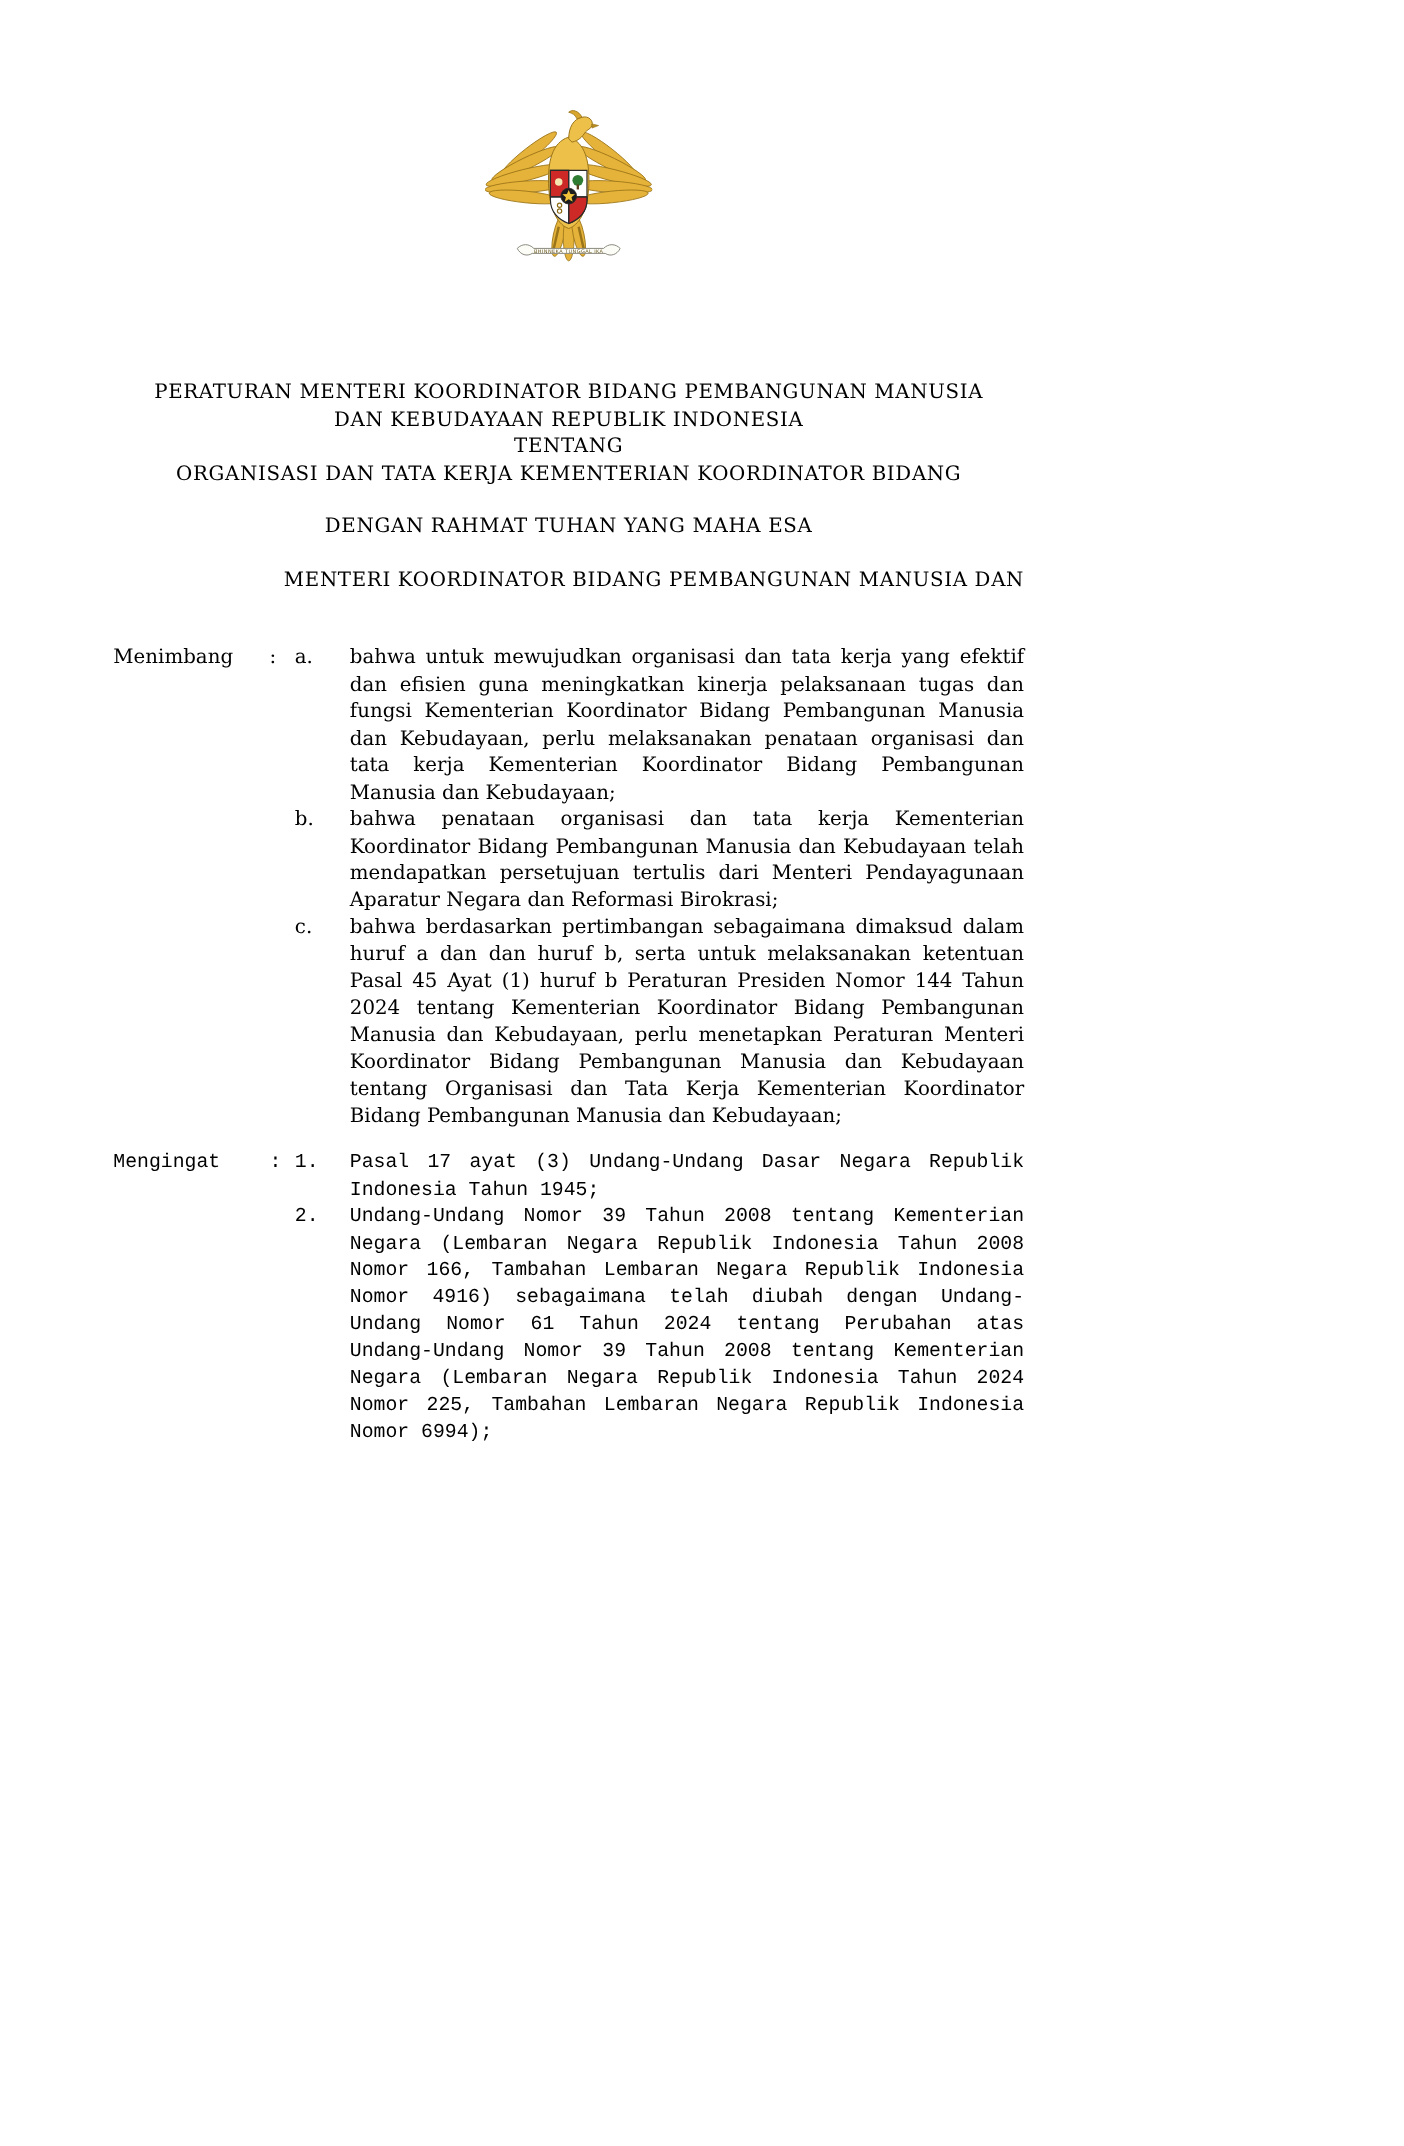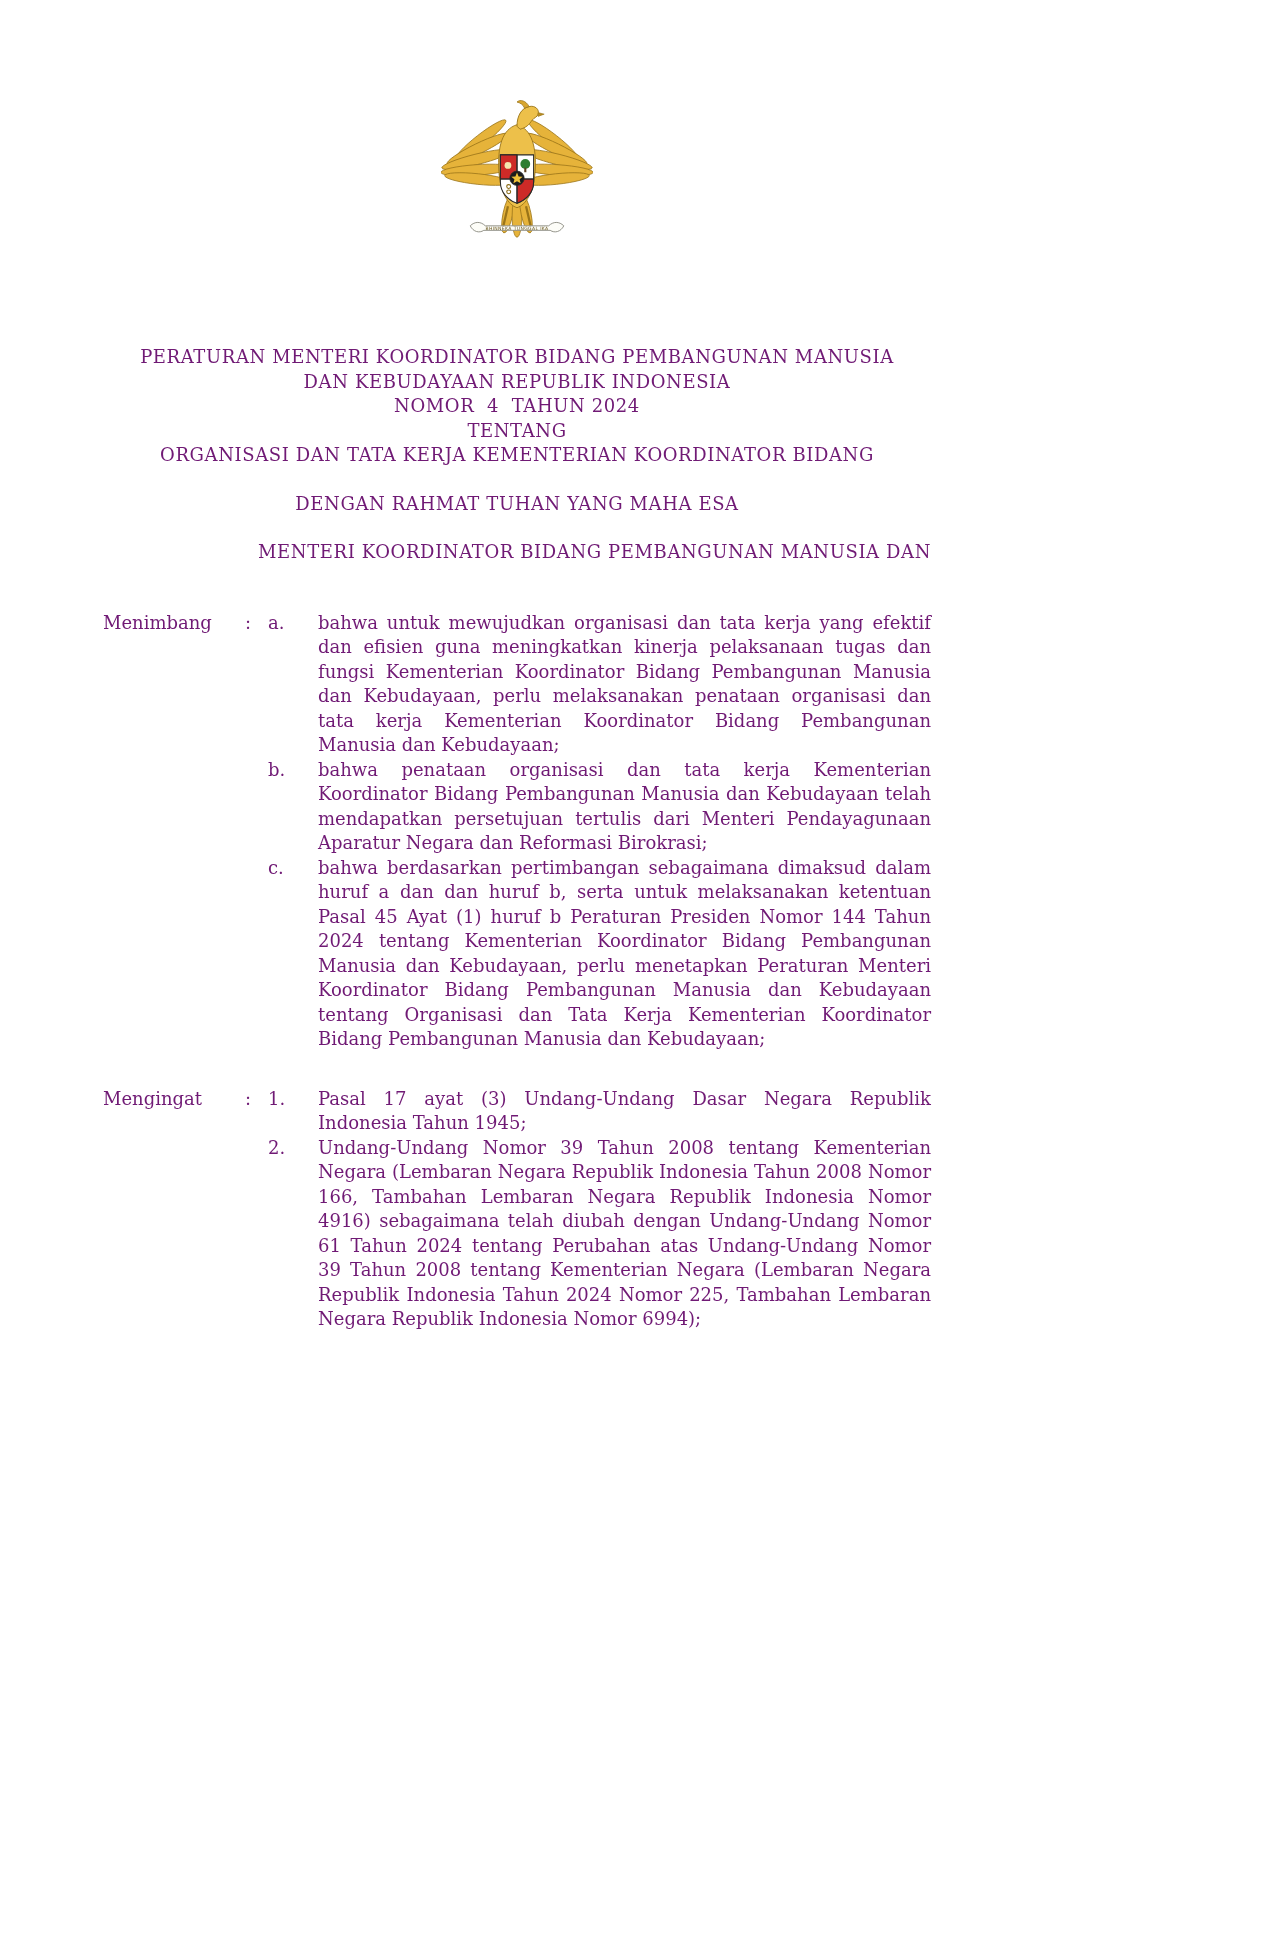--- a/index.html
+++ b/index.html
@@ -6,21 +6,21 @@
     margin: 0;
     padding: 0;
     background: #ffffff;
   }
   .page {
     position: relative;
     width: 1276px;
     min-height: 1951px;
     background: #ffffff;
     font-family: "DejaVu Serif", "Liberation Serif", serif;
-    color: #701a75;
+    color: #000000;
     font-size: 18px;
     line-height: 24.5px;
     box-sizing: border-box;
   }
   .content {
     width: 828px;
     margin-left: 103px;
     padding-top: 93px;
   }
   .emblem {
@@ -43,21 +43,21 @@
   .authority {
     margin-top: 24px;
     text-align: right;
     letter-spacing: 0.6px;
   }
   .section {
     display: flex;
     align-items: flex-start;
   }
   .section-menimbang { margin-top: 46px; }
-  .section-mengingat { margin-top: 35px; }
+  .section-mengingat { margin-top: 18px; font-family: Liberation Mono, monospace; }
   .slabel {
     width: 142px;
     flex: 0 0 142px;
   }
   .scolon {
     width: 23px;
     flex: 0 0 23px;
   }
   .items {
     flex: 1 1 auto;
@@ -138,21 +138,20 @@
         <path d="M88 150 L82 176 M112 150 L118 176" stroke="#9a7418" stroke-width="3" fill="none"></path>
 
         <path d="M38 176 C44 170 52 170 58 176 L142 176 C148 170 156 170 162 176 C158 184 150 186 144 182 L56 182 C50 186 42 184 38 176 Z" fill="#fdfdf8" stroke="#8a8a80" stroke-width="1.2"></path>
         <text class="banner-text" x="100" y="181.5" text-anchor="middle">BHINNEKA TUNGGAL IKA</text>
       </svg>
     </div>
 
     <div class="title-block">
       <div class="tline">PERATURAN MENTERI KOORDINATOR BIDANG PEMBANGUNAN MANUSIA</div>
       <div class="tline">DAN KEBUDAYAAN REPUBLIK INDONESIA</div>
-      <div class="tline">NOMOR  4  TAHUN 2024</div>
       <div class="tline">TENTANG</div>
       <div class="tline">ORGANISASI DAN TATA KERJA KEMENTERIAN KOORDINATOR BIDANG</div>
     </div>
 
     <div class="invocation">DENGAN RAHMAT TUHAN YANG MAHA ESA</div>
 
     <div class="authority">
       <div>MENTERI KOORDINATOR BIDANG PEMBANGUNAN MANUSIA DAN</div>
     </div>
 

